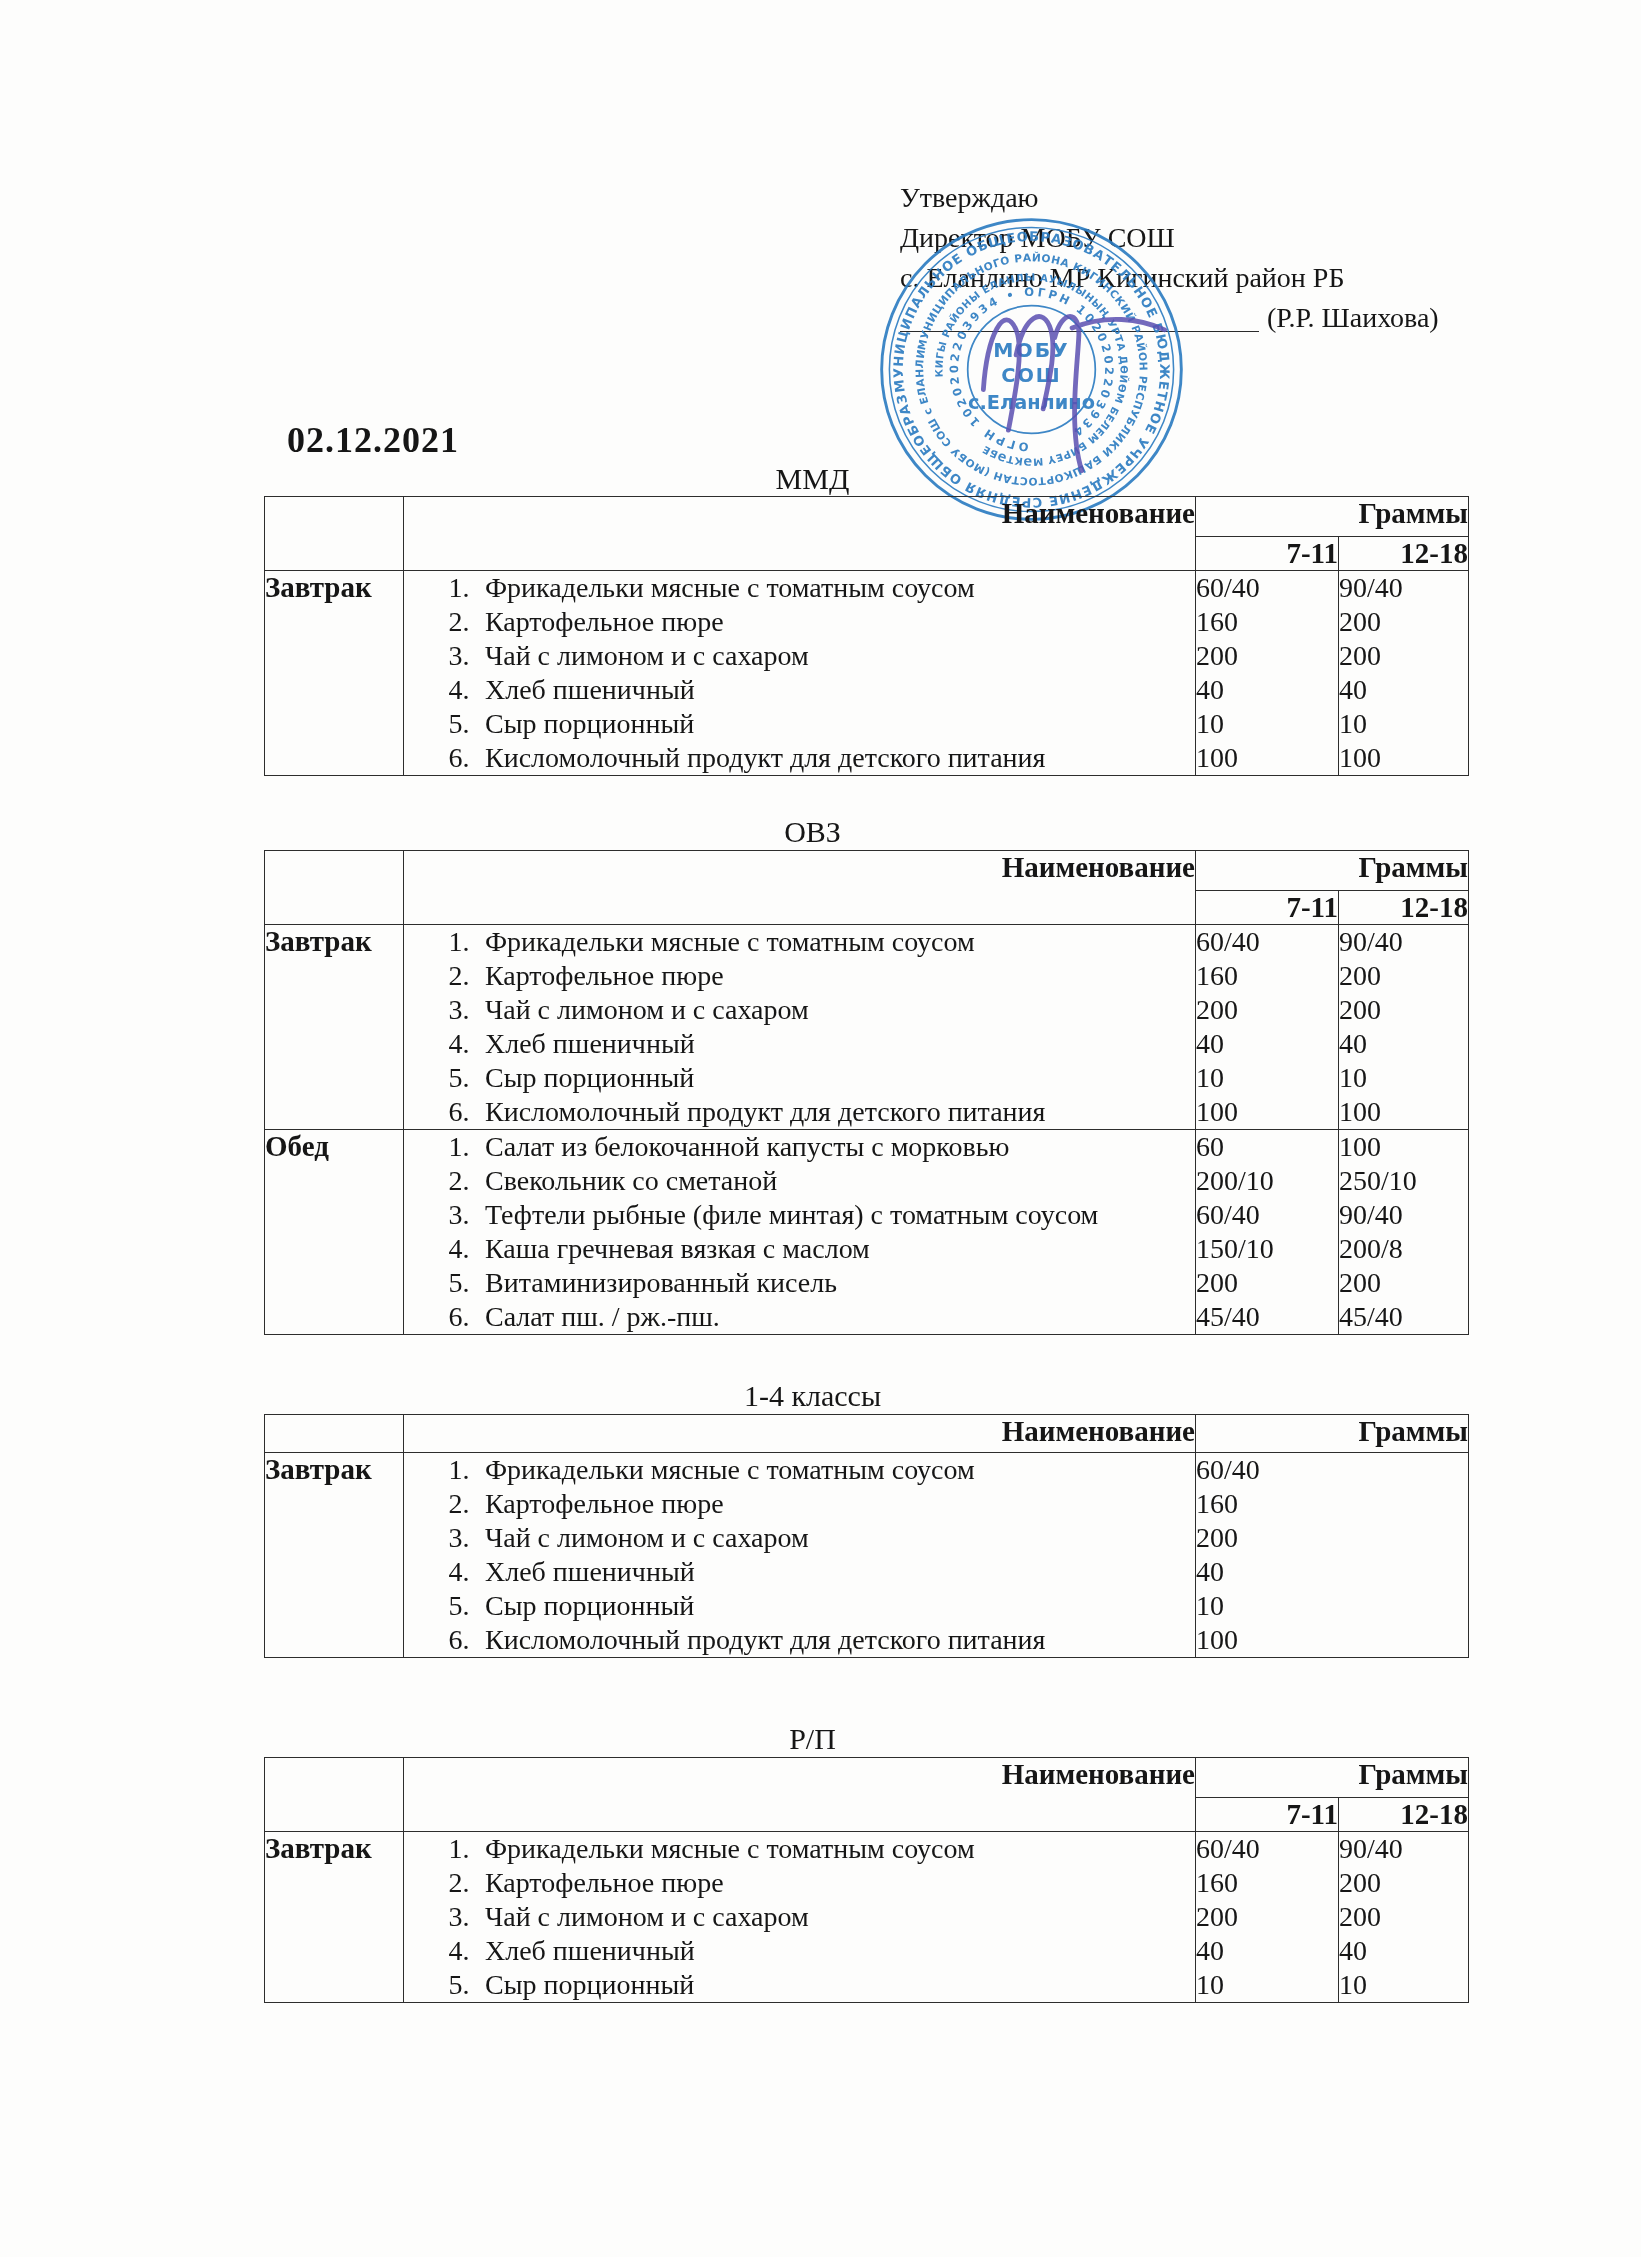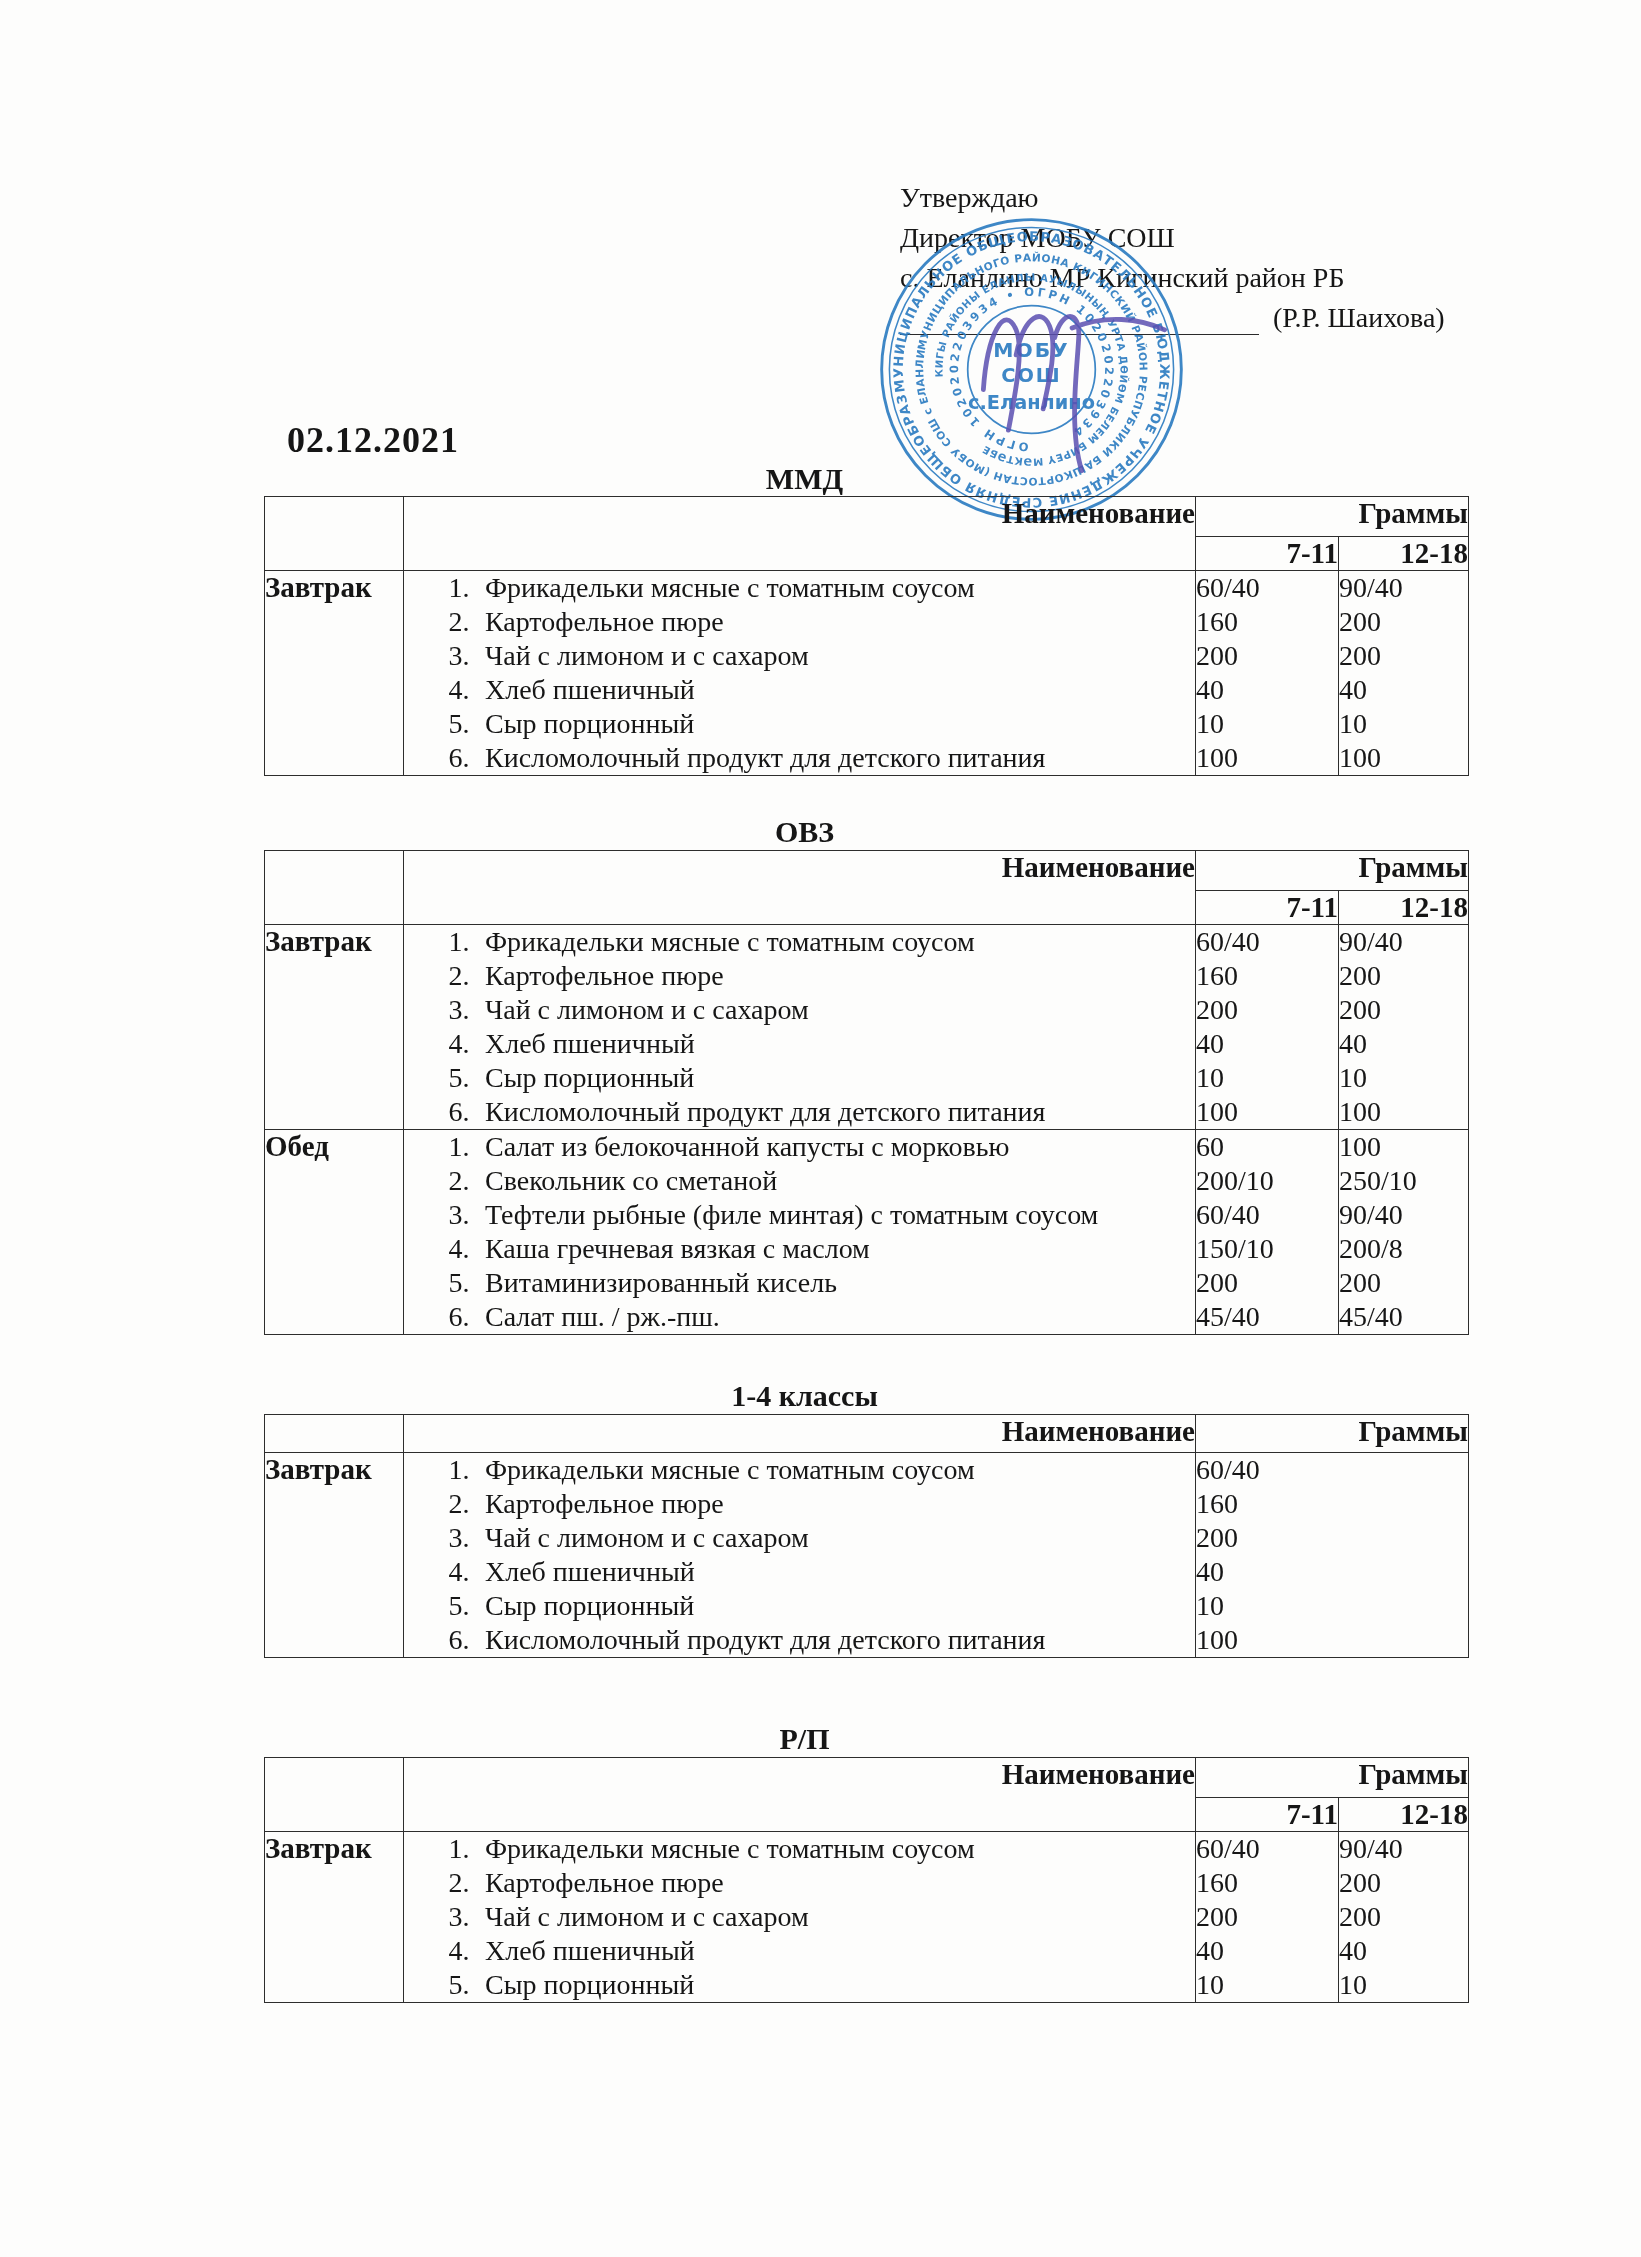--- a/index.html
+++ b/index.html
@@ -3,33 +3,33 @@
 <meta charset="utf-8">
 <style>
   html,body{margin:0;padding:0;background:#e8e8e8;}
   .page{
     position:relative;width:1641px;height:2257px;margin:0 auto;
     background:#fdfdfc;overflow:hidden;
     font-family:"Liberation Serif", serif;color:#161616;
   }
   
   .approval{position:absolute;left:900px;top:178px;font-size:28px;line-height:40px;white-space:nowrap;}
-  .sig-row{display:flex;align-items:center;gap:14px;}
+  .sig-row{display:flex;align-items:flex-start;gap:8px;}
   .sig-line{display:inline-block;width:359px;height:33px;border-bottom:1.9px solid #2a2a2a;}
   
   .stamp{position:absolute;left:872px;top:210px;width:319px;height:319px;opacity:.92;}
   .stamp text{fill:#2e7dc2;font-family:"DejaVu Sans", sans-serif;font-weight:bold;}
   .stamp circle{fill:none;stroke:#2e7dc2;}
   .signature{position:absolute;left:966px;top:266px;width:270px;height:227px;}
   .signature path{fill:none;stroke:#5a4fb0;stroke-width:5;stroke-linecap:round;opacity:.85;}
   
   .title{position:absolute;left:647px;top:355px;margin:0;font-size:50px;font-weight:700;letter-spacing:1.9px;white-space:nowrap;}
   .date{position:absolute;left:287px;top:419px;font-size:36px;font-weight:700;letter-spacing:1px;}
   
-  .tbl-label{position:absolute;left:264px;width:1081px;text-align:center;font-size:30px;font-weight:700;}
+  .tbl-label{position:absolute;left:272px;width:1081px;text-align:center;font-size:30px;font-weight:400;}
   table.menu{position:absolute;left:264px;border-collapse:collapse;table-layout:fixed;font-size:28px;color:#161616;background:transparent;}
   table.menu td{border:1.9px solid #2d2d2d;vertical-align:top;padding:0;}
   tr.hr1 td{height:39px;}
   tr.hr2 td{height:33px;}
   tr.hrS td{height:37px;}
   .h-name,.h-grams,.h-age{font-weight:700;text-align:right;font-size:29px;padding-top:2.9px;}
   .meal{font-weight:700;padding:5.8px 0 0 13.5px;font-size:29px;}
   .c-items{padding:5.8px 3.9px 5.8px 0;}
   .c-g{padding:5.8px 0 5.8px 15.4px;}
   .line{height:34px;line-height:34px;white-space:nowrap;}

